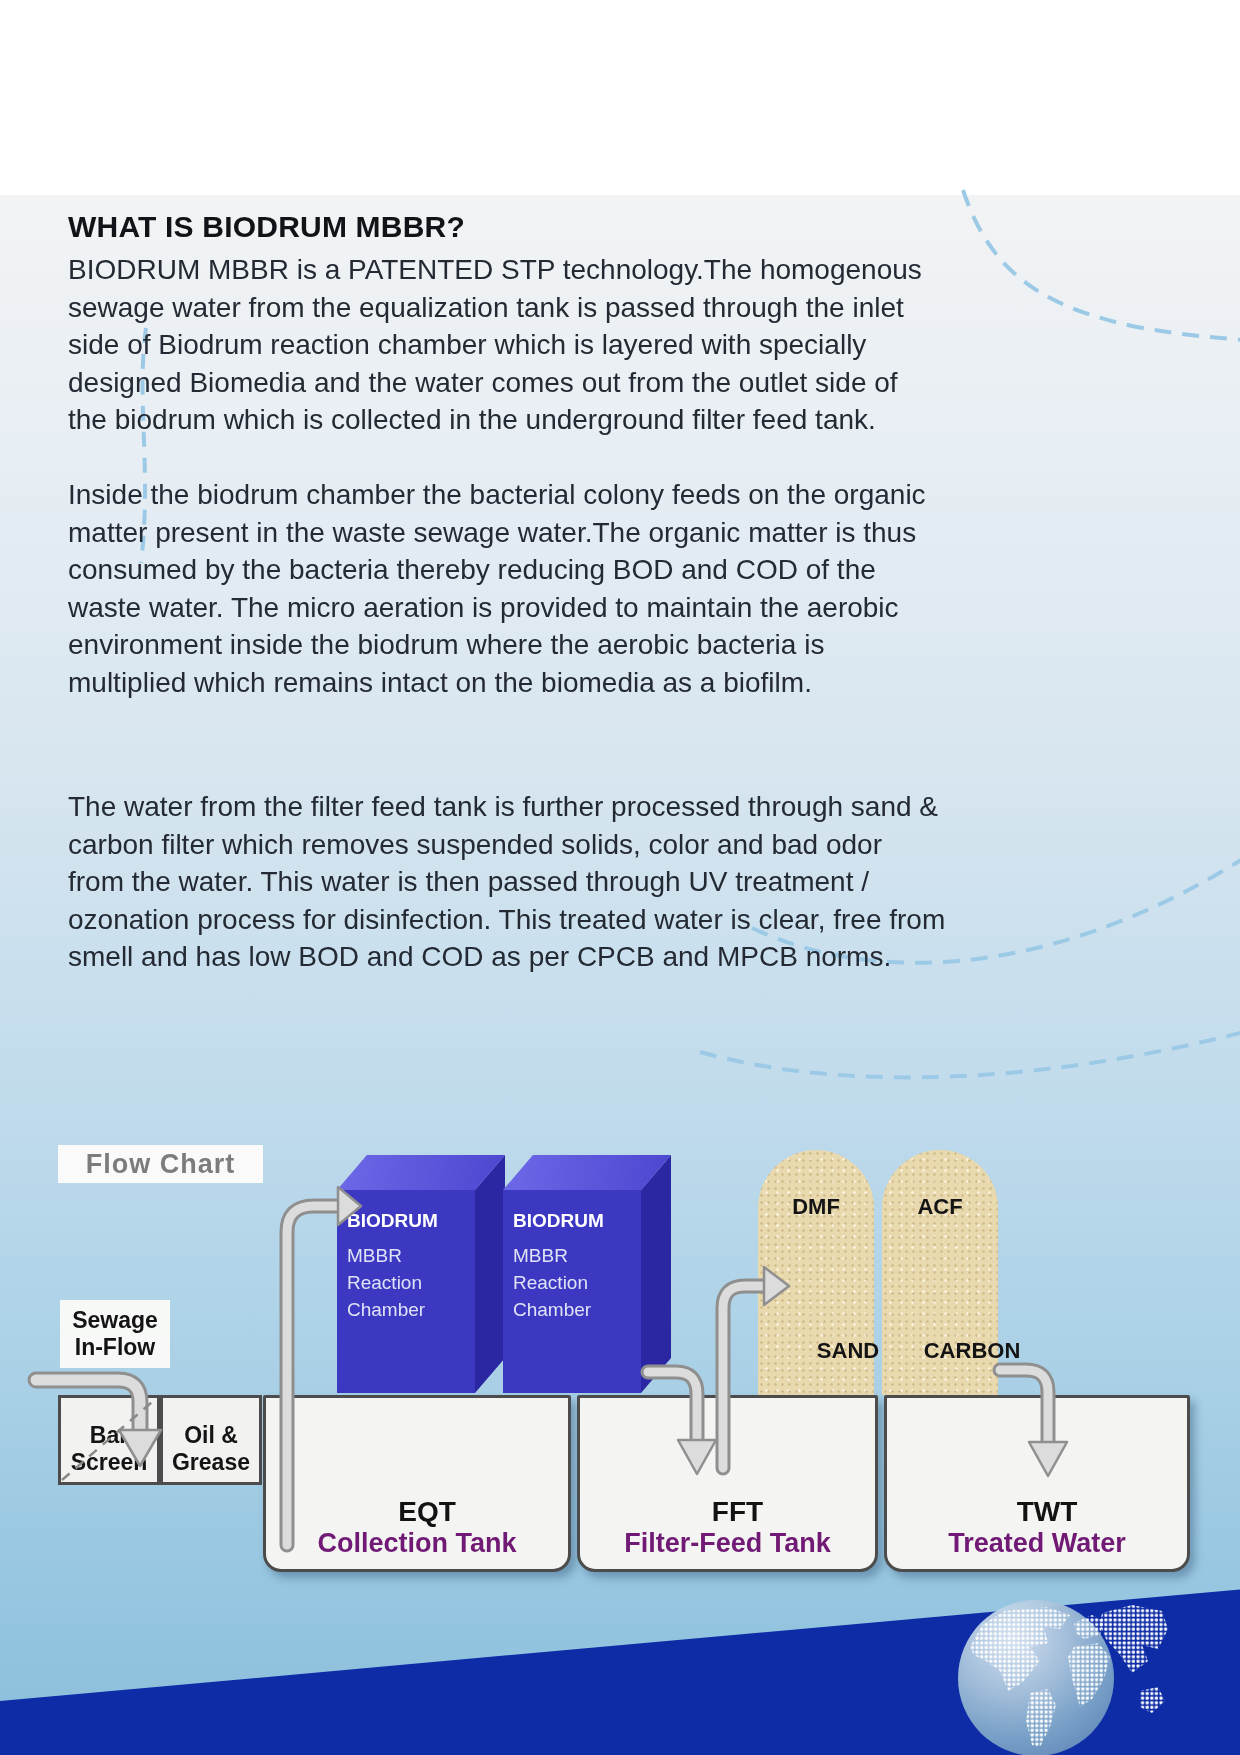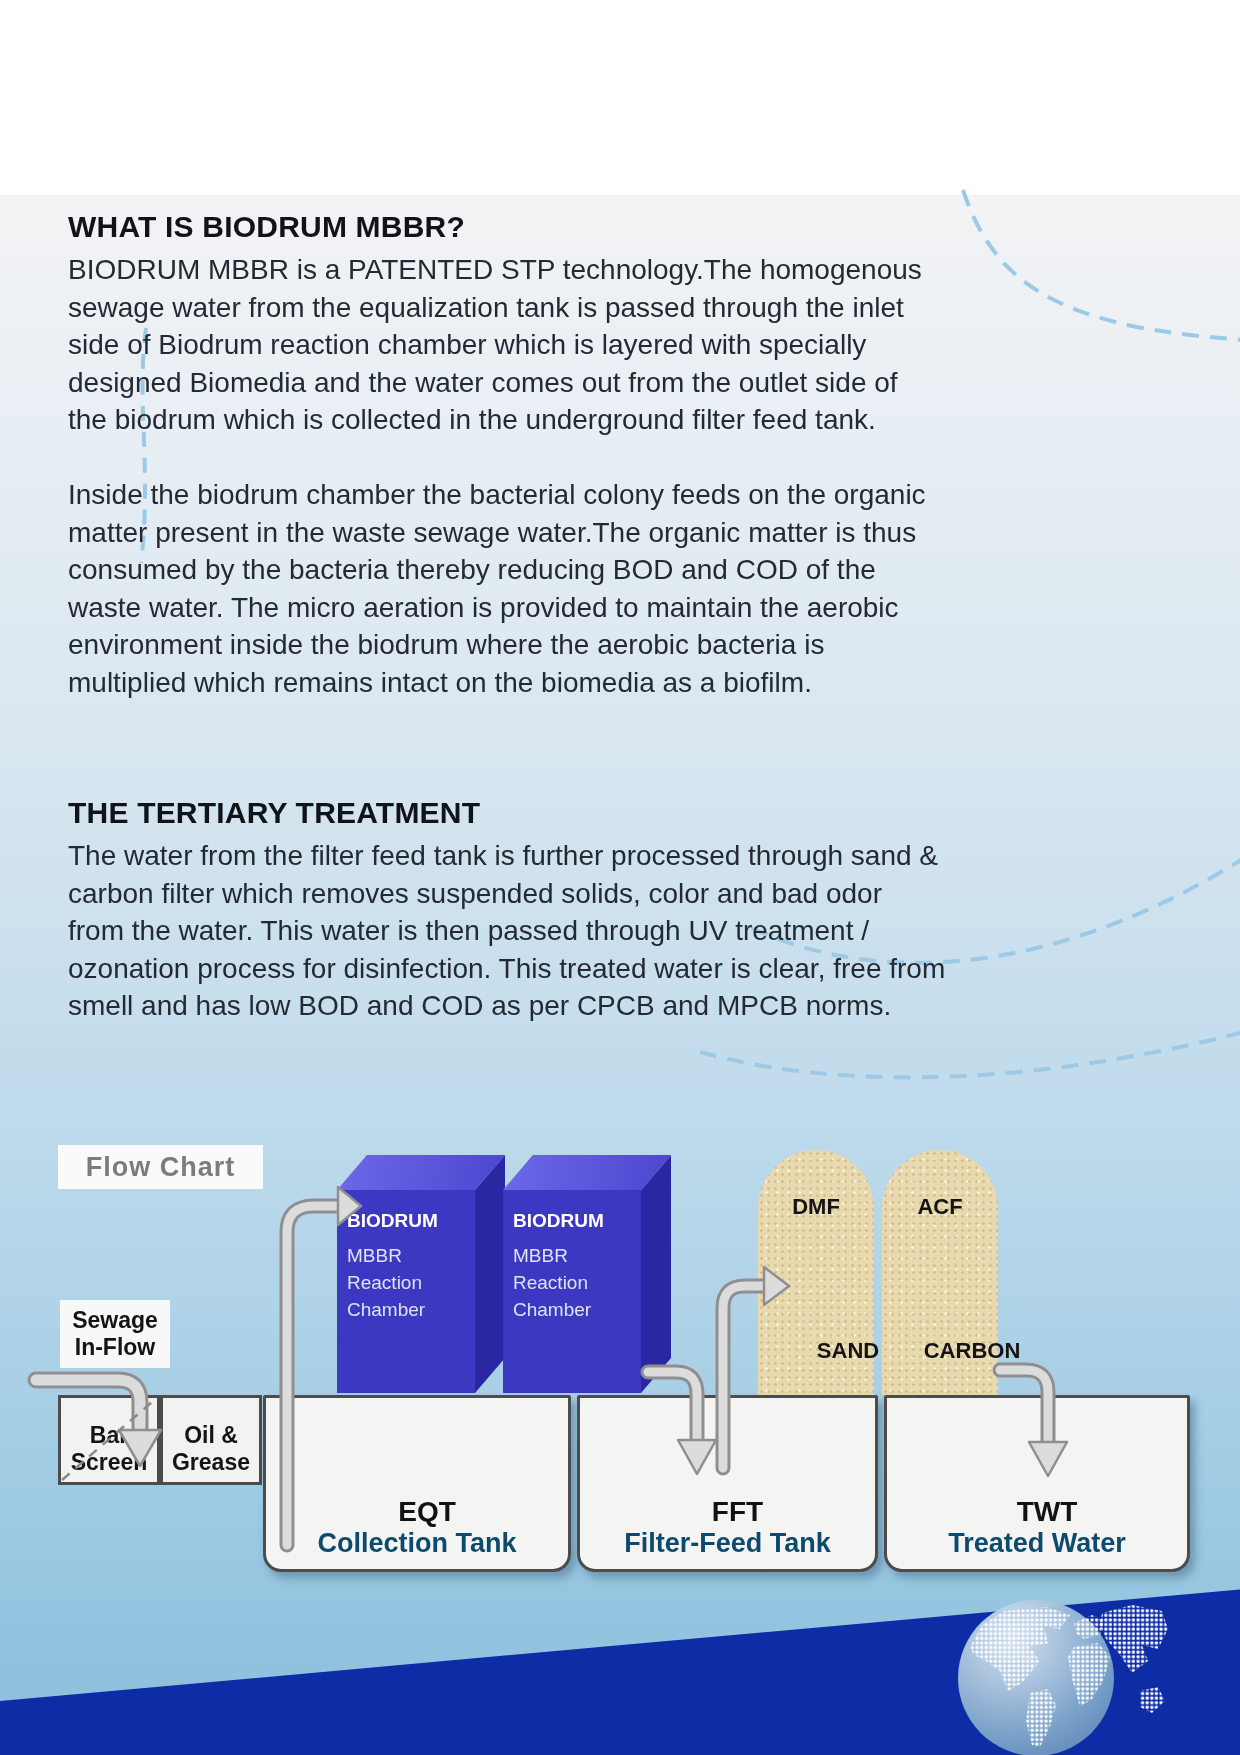--- a/index.html
+++ b/index.html
@@ -9,21 +9,21 @@
          background:linear-gradient(180deg,#f2f3f4 0%,#e9eff4 14%,#d6e5ef 38%,
                     #c0dbec 58%,#a9d0e6 76%,#93c4df 92%,#8abddb 100%);}
   .decor-svg,.pipes-svg{position:absolute;left:0;top:0;width:1240px;height:1755px;pointer-events:none;}
 
   
   .section{position:absolute;left:68px;width:1090px;}
   .section h2{margin:8px 0 7px 0;font-size:30px;font-weight:800;color:#101317;letter-spacing:.2px;}
   .section p{margin:0;font-size:28px;line-height:37.6px;color:#242a33;white-space:pre-line;}
 
   
-  .flow-label{position:absolute;left:58px;top:1145px;width:205px;height:44px;
+  .flow-label{position:absolute;left:58px;top:1145px;width:205px;height:38px;
       background:rgba(252,252,250,.95);display:flex;align-items:center;justify-content:center;
       font-size:27px;font-weight:800;color:#7c7c7c;letter-spacing:1px;}
   .reactor{position:absolute;top:1155px;width:168px;height:238px;}
   .reactor .face{position:absolute;left:0;top:35px;width:138px;height:203px;background:#3c38c2;}
   .reactor .topf{position:absolute;left:0;top:0;width:168px;height:35px;
       background:linear-gradient(100deg,#6e69e8,#4b46cf);
       clip-path:polygon(0 100%,17.8% 0,100% 0,82.2% 100%);}
   .reactor .sidef{position:absolute;left:138px;top:0;width:30px;height:238px;background:#2b27a3;
       clip-path:polygon(0 14.7%,100% 0,100% 85.3%,0 100%);}
   .reactor .txt{position:absolute;left:10px;top:55px;width:124px;color:#e6e9f8;}
@@ -40,21 +40,21 @@
       font-size:22px;font-weight:800;color:#141414;}
   .filtercol .lab.top{top:44px;}
   .filtercol .lab.bot{top:188px;padding-left:32px;}
 
   .tank{position:absolute;top:1395px;height:177px;background:#f4f4f2;border:3px solid #4c4c4c;
       border-radius:2px 2px 18px 18px;box-sizing:border-box;
       box-shadow:5px 6px 9px rgba(55,90,125,.45);
       display:flex;flex-direction:column;justify-content:flex-end;align-items:center;
       padding-bottom:10px;}
   .tank .code{font-size:28px;font-weight:800;color:#121212;margin-left:20px;}
-  .tank .name{font-size:27px;font-weight:800;color:#0c4a6e;}
+  .tank .name{font-size:27px;font-weight:800;color:#701a75;}
 
   .smallbox{position:absolute;top:1395px;width:102px;height:90px;background:#f2f2f0;
       border:3px solid #4c4c4c;box-sizing:border-box;
       display:flex;flex-direction:column;justify-content:flex-end;align-items:center;
       padding-bottom:6px;font-size:23px;font-weight:800;color:#141414;line-height:27px;}
 
   .inflow-label{position:absolute;left:60px;top:1300px;width:110px;height:68px;
       background:rgba(250,250,248,.96);display:flex;flex-direction:column;justify-content:center;
       align-items:center;font-size:23px;font-weight:800;color:#141414;line-height:27px;}
 
@@ -87,21 +87,20 @@
 </div>
 <div class="section" style="top:476px">
   <p>Inside the biodrum chamber the bacterial colony feeds on the organic
 matter present in the waste sewage water.The organic matter is thus
 consumed by the bacteria thereby reducing BOD and COD of the
 waste water. The micro aeration is provided to maintain the aerobic
 environment inside the biodrum where the aerobic bacteria is
 multiplied which remains intact on the biomedia as a biofilm.</p>
 </div>
 <div class="section" style="top:788px">
-  <h2>THE TERTIARY TREATMENT</h2>
   <p>The water from the filter feed tank is further processed through sand &amp;
 carbon filter which removes suspended solids, color and bad odor
 from the water. This water is then passed through UV treatment /
 ozonation process for disinfection. This treated water is clear, free from
 smell and has low BOD and COD as per CPCB and MPCB norms.</p>
 </div>
 
 <div class="flow-label">Flow Chart</div>
 
 <div class="reactor" style="left:337px">

